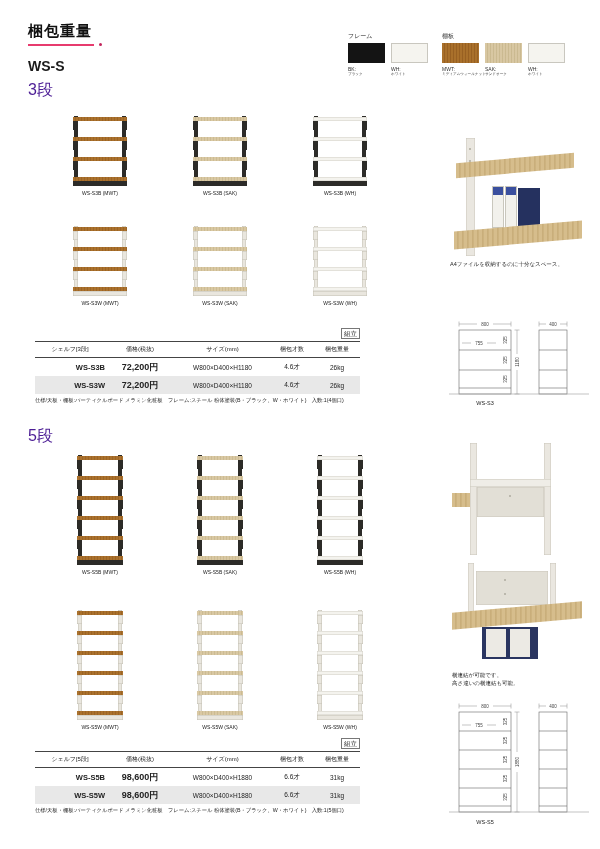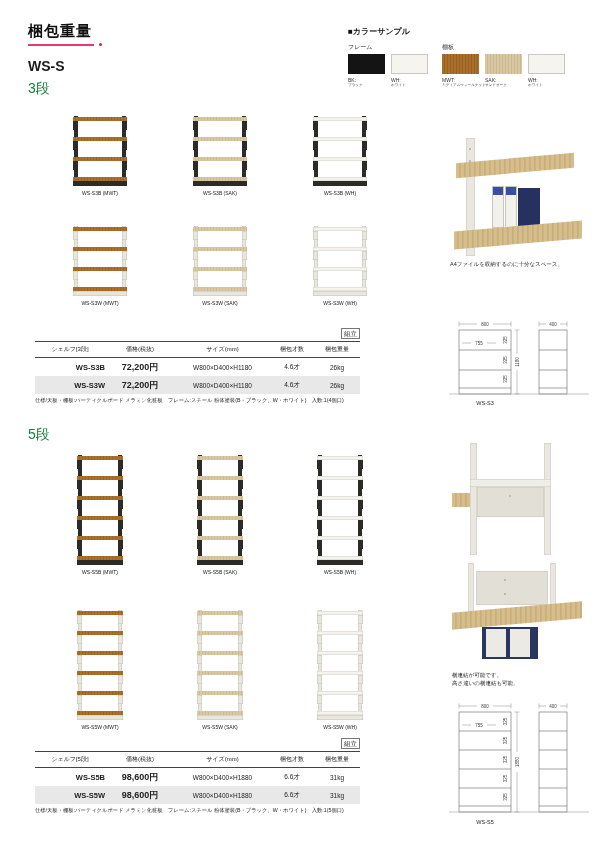--- a/index.html
+++ b/index.html
@@ -6,21 +6,21 @@
   html,body{background:#fff}
   body{font-family:"Liberation Sans","DejaVu Sans",sans-serif;color:#222}
   .page{position:relative;width:600px;height:849px;background:#fff;overflow:hidden}
   .abs{position:absolute}
 
   
   .cat-title{font-size:15px;font-weight:bold;color:#111;letter-spacing:1px}
   .cat-underline{height:2px;background:#e73b6e;margin-top:3px;width:66px;position:relative}
   .cat-underline::after{content:"";position:absolute;right:-8px;top:-1px;width:3px;height:3px;border-radius:50%;background:#c2255c}
   .series{font-size:14px;font-weight:bold;color:#1a1a1a}
-  .section-label{font-size:14px;color:#15803d}
+  .section-label{font-size:16px;color:#4c1d95}
 
   
   .cs-title{font-size:8px;font-weight:bold;color:#111}
   .cs-group-label{font-size:6px;color:#333;margin-bottom:2px}
   .cs-row{display:flex;gap:6px}
   .sw{width:37px}
   .swatch{width:37px;height:20px}
   .sw-bk{background:#141414}
   .sw-white{background:#f5f4ef;border:1px solid #c9c7bf}
   .wood-mwt{background:repeating-linear-gradient(90deg,#a9702b 0,#a9702b 2px,#92591d 2px,#9e6726 3px)}
@@ -80,21 +80,20 @@
 <div class="page">
 
   <div class="abs" style="left:28px;top:22px">
     <div class="cat-title">梱包重量</div>
     <div class="cat-underline"></div>
   </div>
   <div class="abs series" style="left:28px;top:58px">WS-S</div>
   <div class="abs section-label" style="left:28px;top:80px">3段</div>
 
   <div class="abs" style="left:348px;top:26px">
-    <div class="cs-title">■カラーサンプル</div>
     <div style="display:flex;gap:14px;margin-top:6px">
       <div>
         <div class="cs-group-label">フレーム</div>
         <div class="cs-row">
           <div class="sw">
             <div class="swatch sw-bk"></div>
             <div class="sw-code">BK:</div>
             <div class="sw-name">ブラック</div>
           </div>
           <div class="sw">

